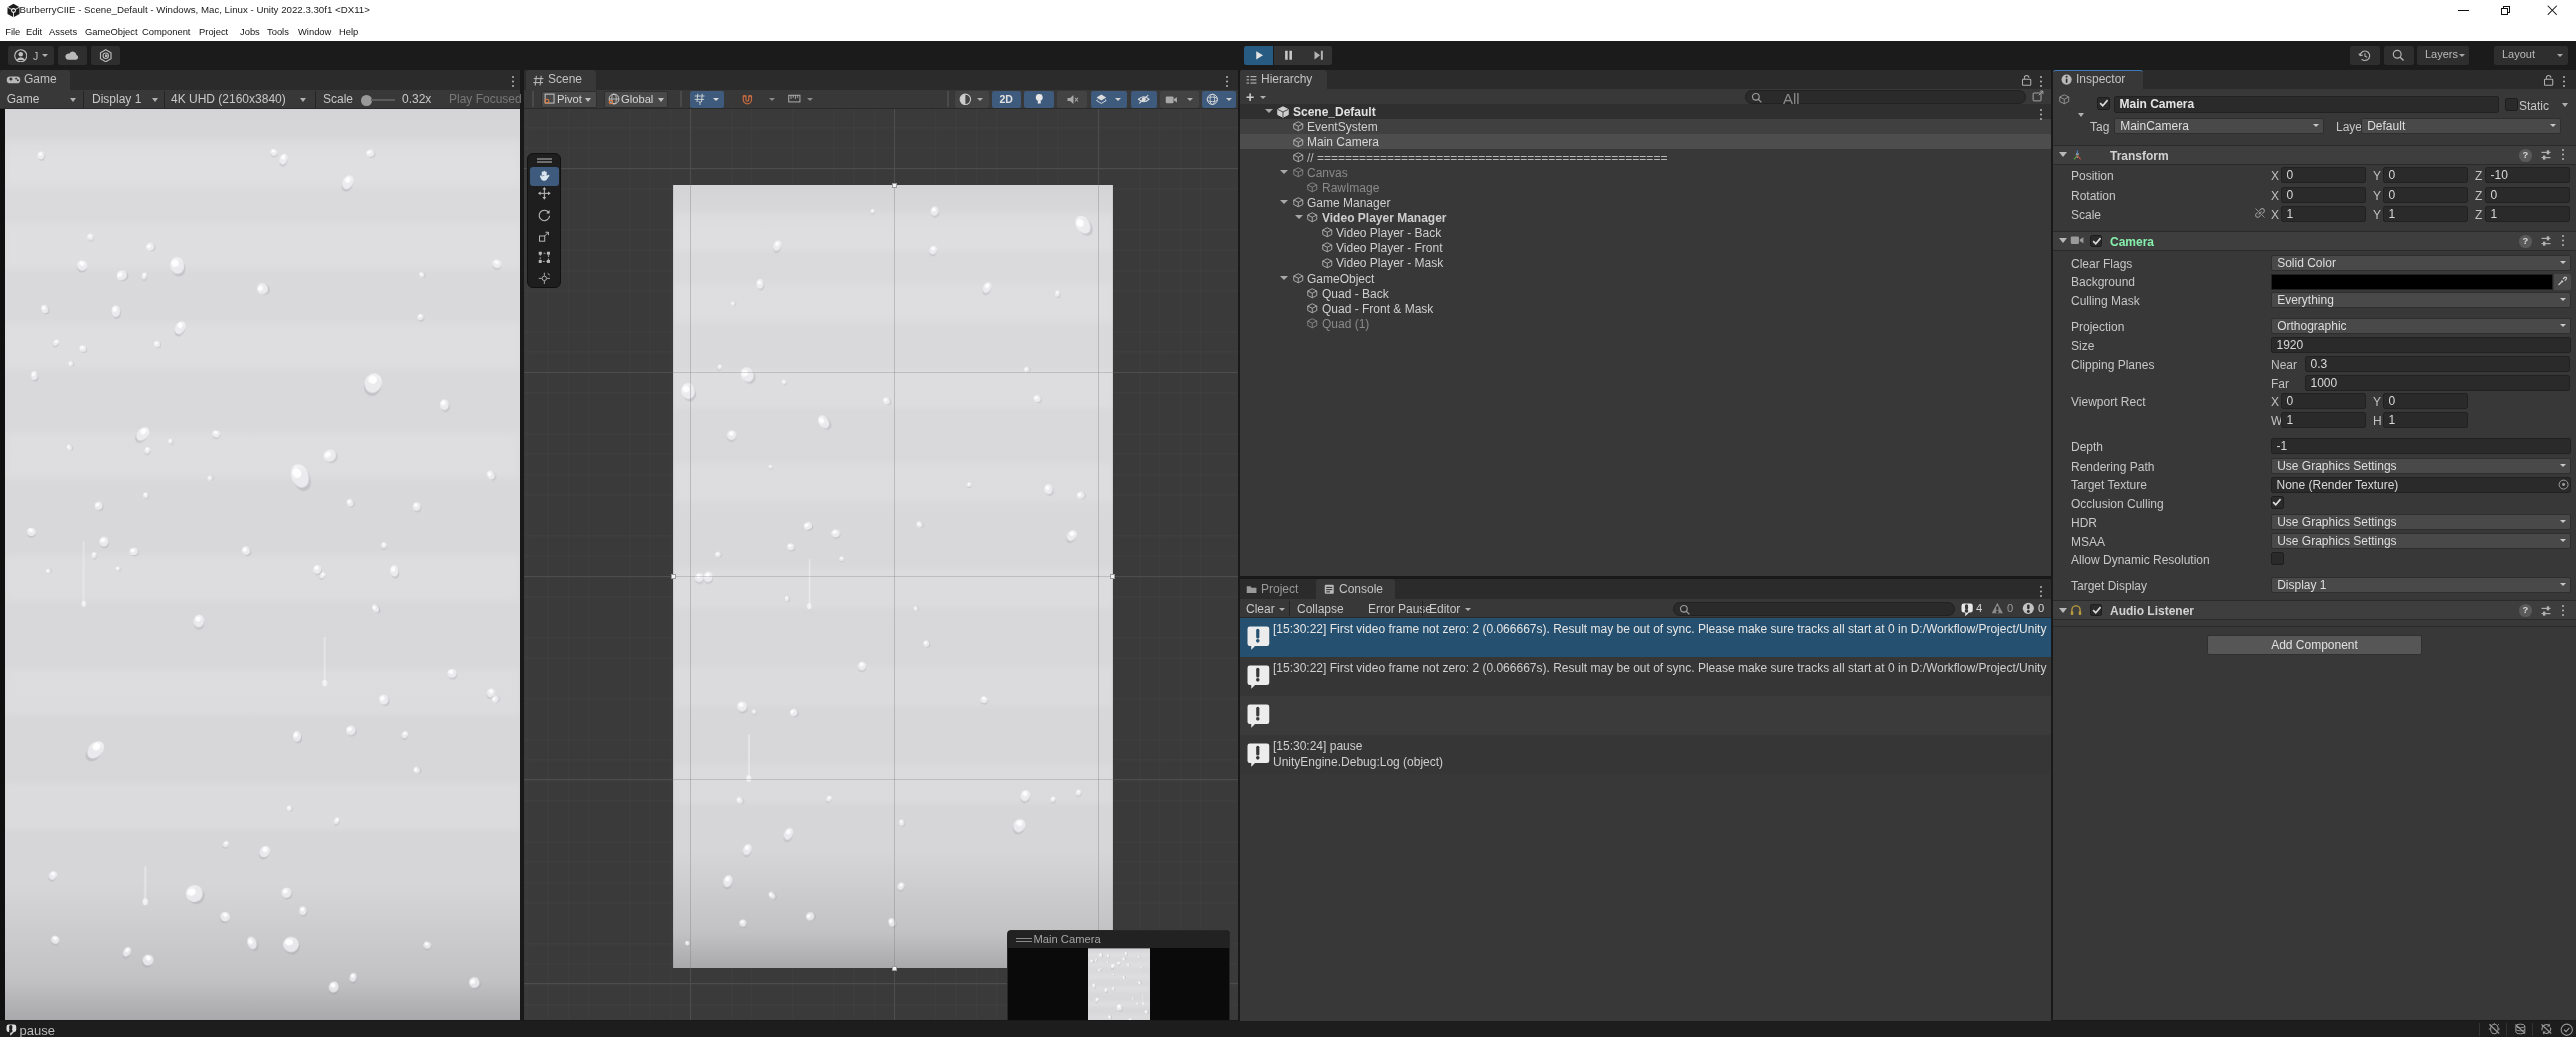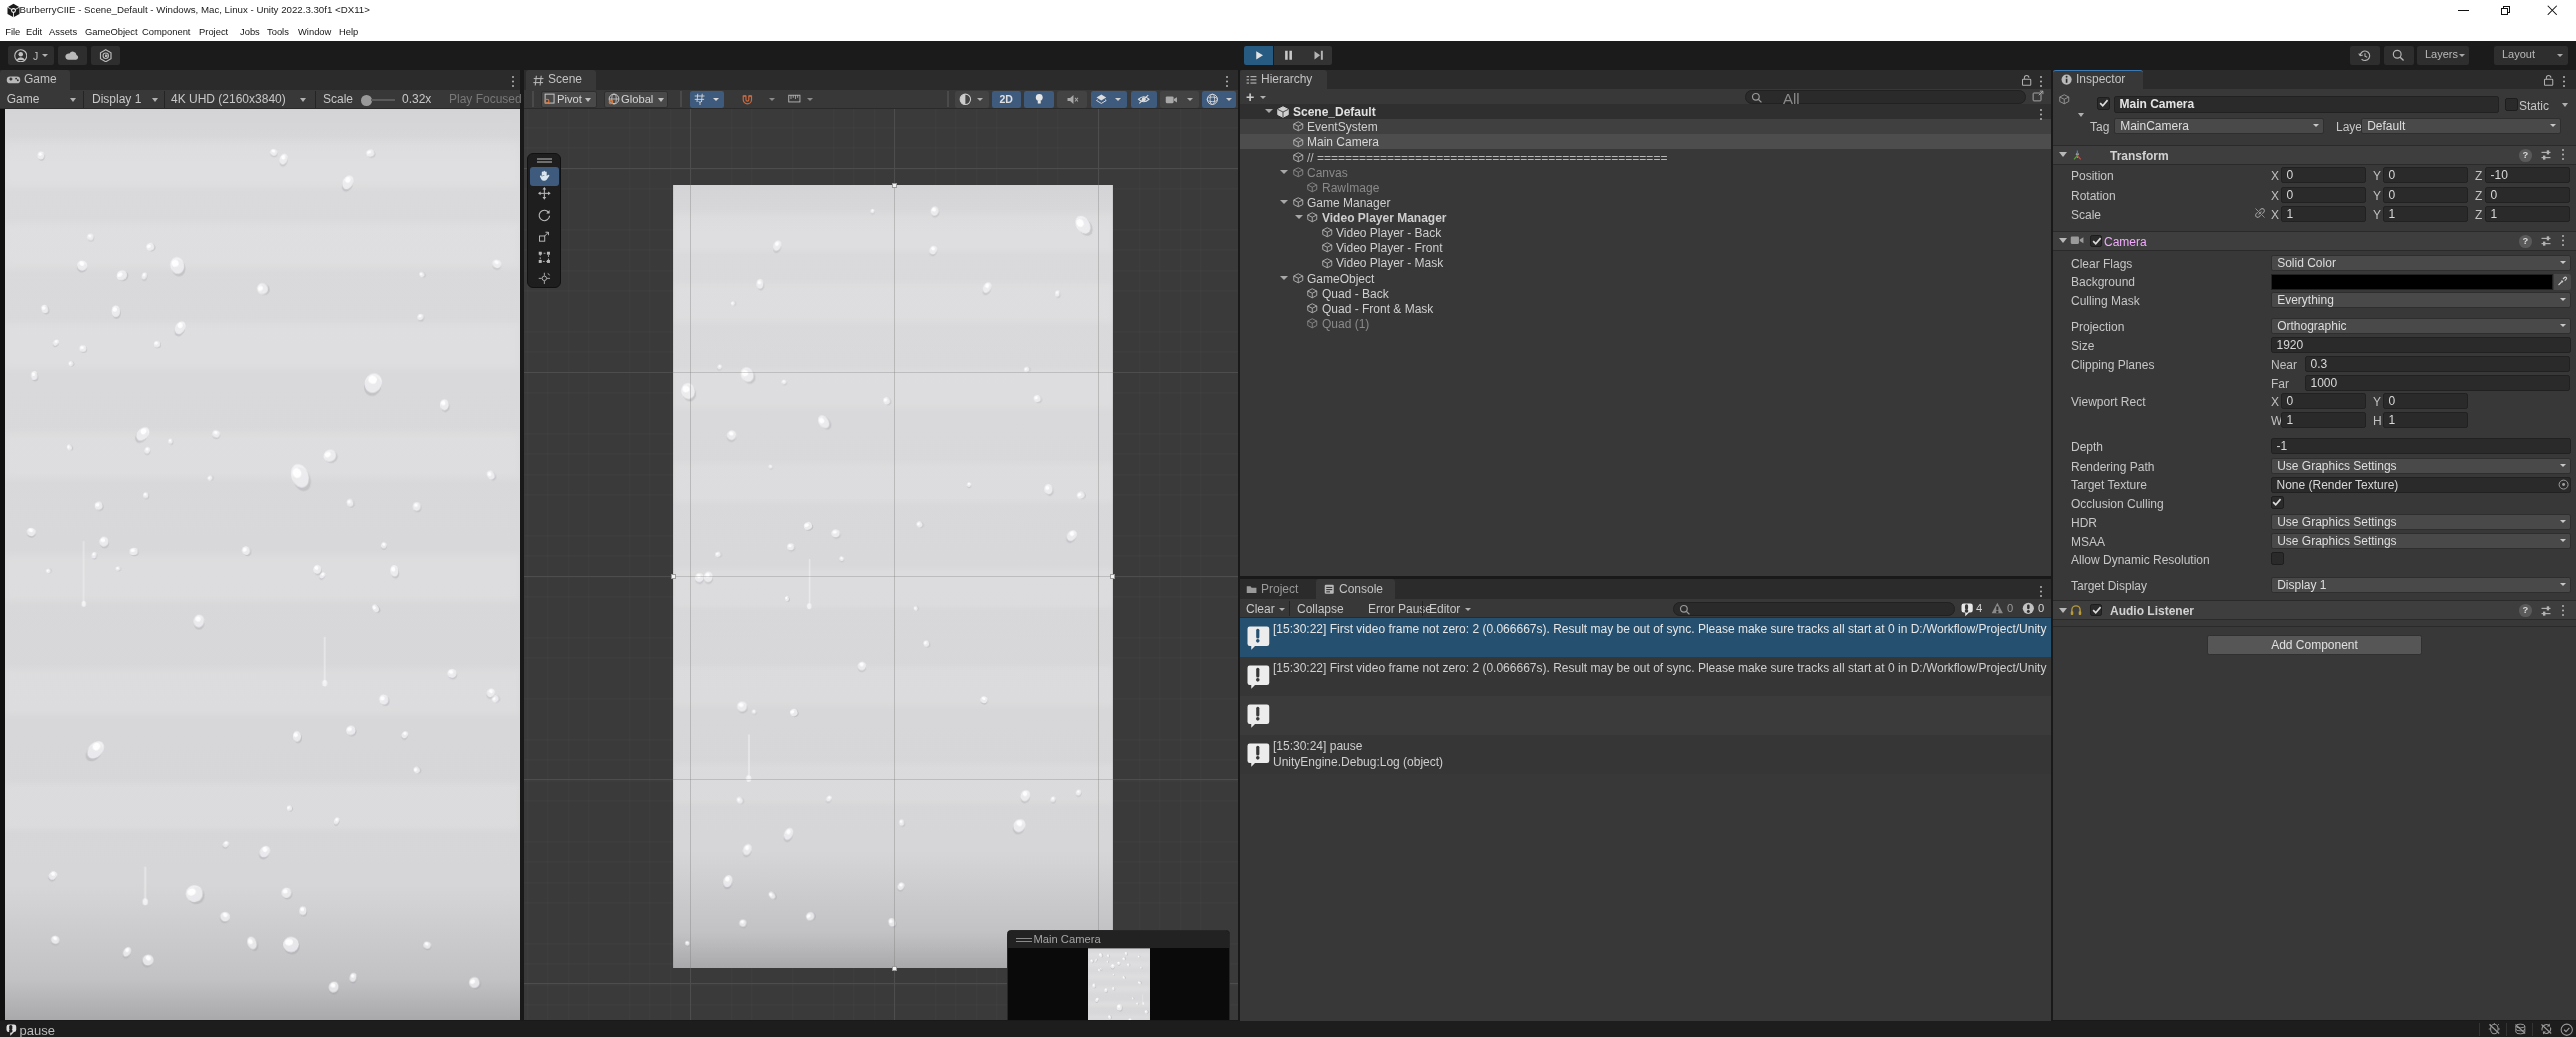--- a/index.html
+++ b/index.html
@@ -1620,21 +1620,21 @@
     <div class="a hdr" style="left:0;top:161px;width:523px;height:20px"></div>
     <div class="a" style="left:6px;top:168px;width:0;height:0;border-left:4.5px solid transparent;border-right:4.5px solid transparent;border-top:5.2px solid #b8b8b8"></div>
     <svg class="a" style="left:16.5px;top:165px" width="14.2" height="10.5" viewBox="0 0 19 14">
       <rect x="1" y="2" width="11" height="10" rx="1.5" fill="#9a9a9a"></rect>
       <path d="M13 6 L18 3 V11 L13 8 Z" fill="#9a9a9a"></path>
     </svg>
     <div class="a cb" style="left:37px;top:165px;width:12px;height:12px"></div>
     <svg class="a" style="left:39px;top:167px" width="9.7" height="8.2" viewBox="0 0 13 11">
       <path d="M1.5 5.5 L5 9 L11.5 1.5" fill="none" stroke="#dcdcdc" stroke-width="2.2"></path>
     </svg>
-    <div class="a" style="left:51px;top:165px;font-size:12px;font-weight:normal;color:#f0abfc">Camera</div>
+    <div class="a" style="left:57px;top:165px;font-size:12px;font-weight:bold;color:#86efac">Camera</div>
     <div class="a" style="left:466px;top:165px;width:12.7px;height:12.7px;border-radius:50%;background:#5a5a5a;color:#d8d8d8;font-size:9.4px;font-weight:bold;text-align:center;line-height:12.7px">?</div>
     <svg class="a" style="left:487px;top:165px" width="12" height="12" viewBox="0 0 16 16">
       <g stroke="#b5b5b5" stroke-width="1.5">
         <line x1="2" y1="4.5" x2="14" y2="4.5"></line>
         <line x1="2" y1="11.5" x2="14" y2="11.5"></line>
       </g>
       <rect x="9" y="1.8" width="3.2" height="5.4" fill="#b5b5b5"></rect>
       <rect x="4" y="8.8" width="3.2" height="5.4" fill="#b5b5b5"></rect>
     </svg>
     <div class="a" style="left:509px;top:165px;width:2.2px;height:2.2px;border-radius:50%;background:#b5b5b5;box-shadow:0 4.5px 0 #b5b5b5,0 9px 0 #b5b5b5"></div>

